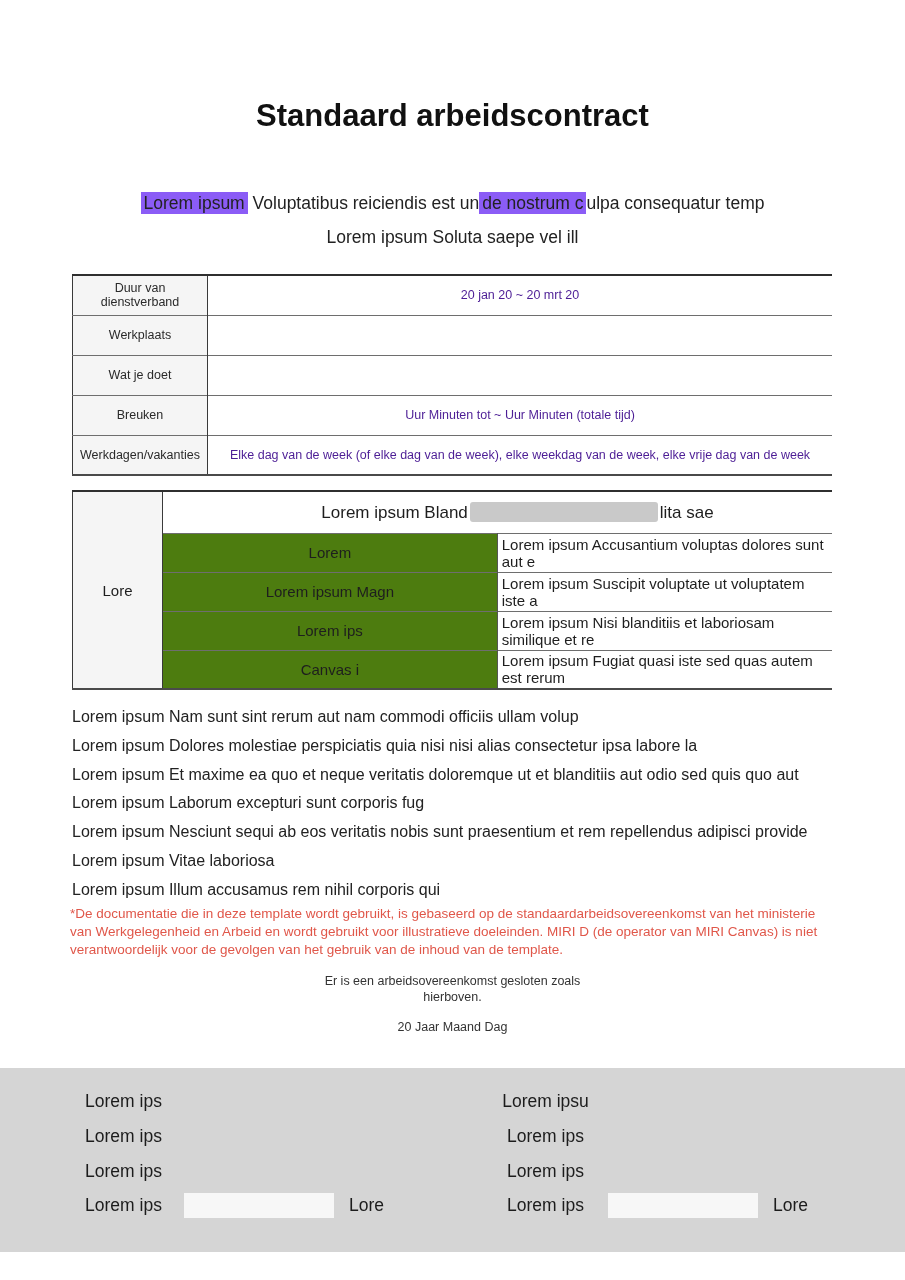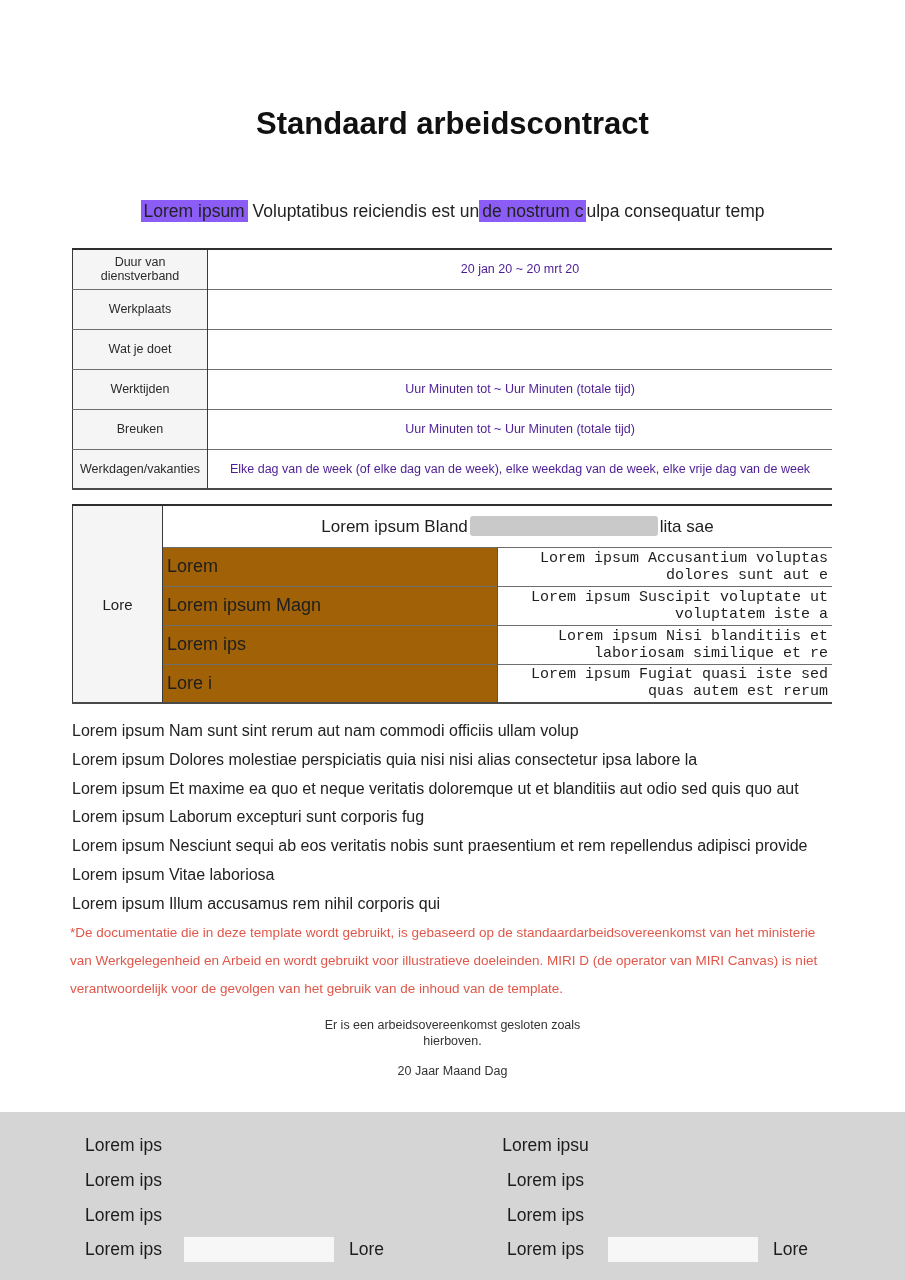--- a/index.html
+++ b/index.html
@@ -5,21 +5,21 @@
   * { box-sizing: border-box; }
   html,body { margin:0; padding:0; }
   body {
     width:905px; height:1280px; overflow:hidden;
     background:#ffffff; color:#1e1e1e;
     font-family:"Liberation Sans", sans-serif;
   }
   .page { position:relative; width:905px; height:1280px; }
 
   .doc-title {
-    padding-top:98px; margin:8px;
+    padding-top:98px; margin:0;
     text-align:center; font-size:31px; line-height:36px; font-weight:600; color:#111;
   }
 
   .intro {
     margin-top:52px; text-align:center;
     font-size:17.5px; line-height:34px; color:#222;
   }
   .hl { background:#8b5cf6; padding:1px 3px; }
 
   table.tbl {
@@ -38,35 +38,35 @@
   .details td.val { text-align:center; font-size:12.5px; color:#4c1d95; }
 
   table.comp { margin-top:14px; }
   .comp td { border-top:1.6px solid #6e6e6e; padding:0 4px; }
   .comp td.rowhead {
     width:90px; background:#f5f5f5; border-right:1.5px solid #3a3a3a;
     text-align:center; font-size:15px;
   }
   .comp td.head { height:42px; text-align:center; font-size:17px;padding-left:44px; }
   .comp td.sublbl {
-    width:185px; background:#a16207; border-right:1.5px solid #555;
-    text-align:left; font-size:18px; height:39px;
-  }
-  .comp td.val { text-align:right; font-size:15px;font-family:Liberation Mono, monospace; }
+    width:185px; background:#4d7c0f; border-right:1.5px solid #555;
+    text-align:center; font-size:15px; height:39px;
+  }
+  .comp td.val { text-align:left; font-size:15px; }
   .redact {
     display:inline-block; width:188px; height:20px;
     background:#c9c9c9; border-radius:3px; vertical-align:-4px; margin:0 2px;
   }
 
   .clauses { margin:13px 33px 0 72px; font-size:16px; line-height:28.8px; color:#222; }
   .clauses p { margin:0; }
 
   .disclaimer {
     margin:0 80px 0 70px; color:#e0574a;
-    font-size:13.5px; line-height:28px;
+    font-size:13.5px; line-height:18px;
   }
 
   .closing {
     margin:14px auto 0; max-width:280px; text-align:center;
     font-size:12.5px; line-height:16.5px; color:#333;
   }
   .contract-date { margin:14px 8px 0; text-align:center; font-size:12.5px; color:#333; }
 
   .signatures {
     margin-top:34px; height:184px; width:905px;
@@ -86,41 +86,38 @@
 </style>
 </head>
 <body>
 
 <div class="page">
 
   <h1 class="doc-title">Standaard arbeidscontract</h1>
 
   <div class="intro">
     <div><span class="hl">Lorem ipsum</span><span> Voluptatibus reiciendis est un</span><span class="hl">de nostrum c</span><span>ulpa consequatur temp</span></div>
+    <div>Lorem ipsum Soluta saepe vel ill</div>
   </div>
 
   <table class="tbl details">
     <tbody>
         <tr>
       <td class="lbl">Duur van dienstverband</td>
       <td class="val">20 jan 20 ~ 20 mrt 20</td>
     </tr>
     <tr>
       <td class="lbl">Werkplaats</td>
       <td class="val"></td>
     </tr>
     <tr>
       <td class="lbl">Wat je doet</td>
       <td class="val"></td>
     </tr>
     <tr>
-      <td class="lbl">Werktijden</td>
-      <td class="val">Uur Minuten tot ~ Uur Minuten (totale tijd)</td>
-    </tr>
-    <tr>
       <td class="lbl">Breuken</td>
       <td class="val">Uur Minuten tot ~ Uur Minuten (totale tijd)</td>
     </tr>
     <tr>
       <td class="lbl">Werkdagen/vakanties</td>
       <td class="val">Elke dag van de week (of elke dag van de week), elke weekdag van de week, elke vrije dag van de week</td>
     </tr>
   </tbody>
     </table>
 
@@ -136,21 +133,21 @@
     </tr>
     <tr>
       <td class="sublbl">Lorem ipsum Magn</td>
       <td class="val">Lorem ipsum Suscipit voluptate ut voluptatem iste a</td>
     </tr>
     <tr>
       <td class="sublbl">Lorem ips</td>
       <td class="val">Lorem ipsum Nisi blanditiis et laboriosam similique et re</td>
     </tr>
     <tr>
-      <td class="sublbl">Lore i</td>
+      <td class="sublbl">Canvas i</td>
       <td class="val">Lorem ipsum Fugiat quasi iste sed quas autem est rerum</td>
     </tr>
   </tbody>
     </table>
 
   <div class="clauses">
     <p>Lorem ipsum Nam sunt sint rerum aut nam commodi officiis ullam volup</p>
     <p>Lorem ipsum Dolores molestiae perspiciatis quia nisi nisi alias consectetur ipsa labore la</p>
     <p>Lorem ipsum Et maxime ea quo et neque veritatis doloremque ut et blanditiis aut odio sed quis quo aut</p>
     <p>Lorem ipsum Laborum excepturi sunt corporis fug</p>

